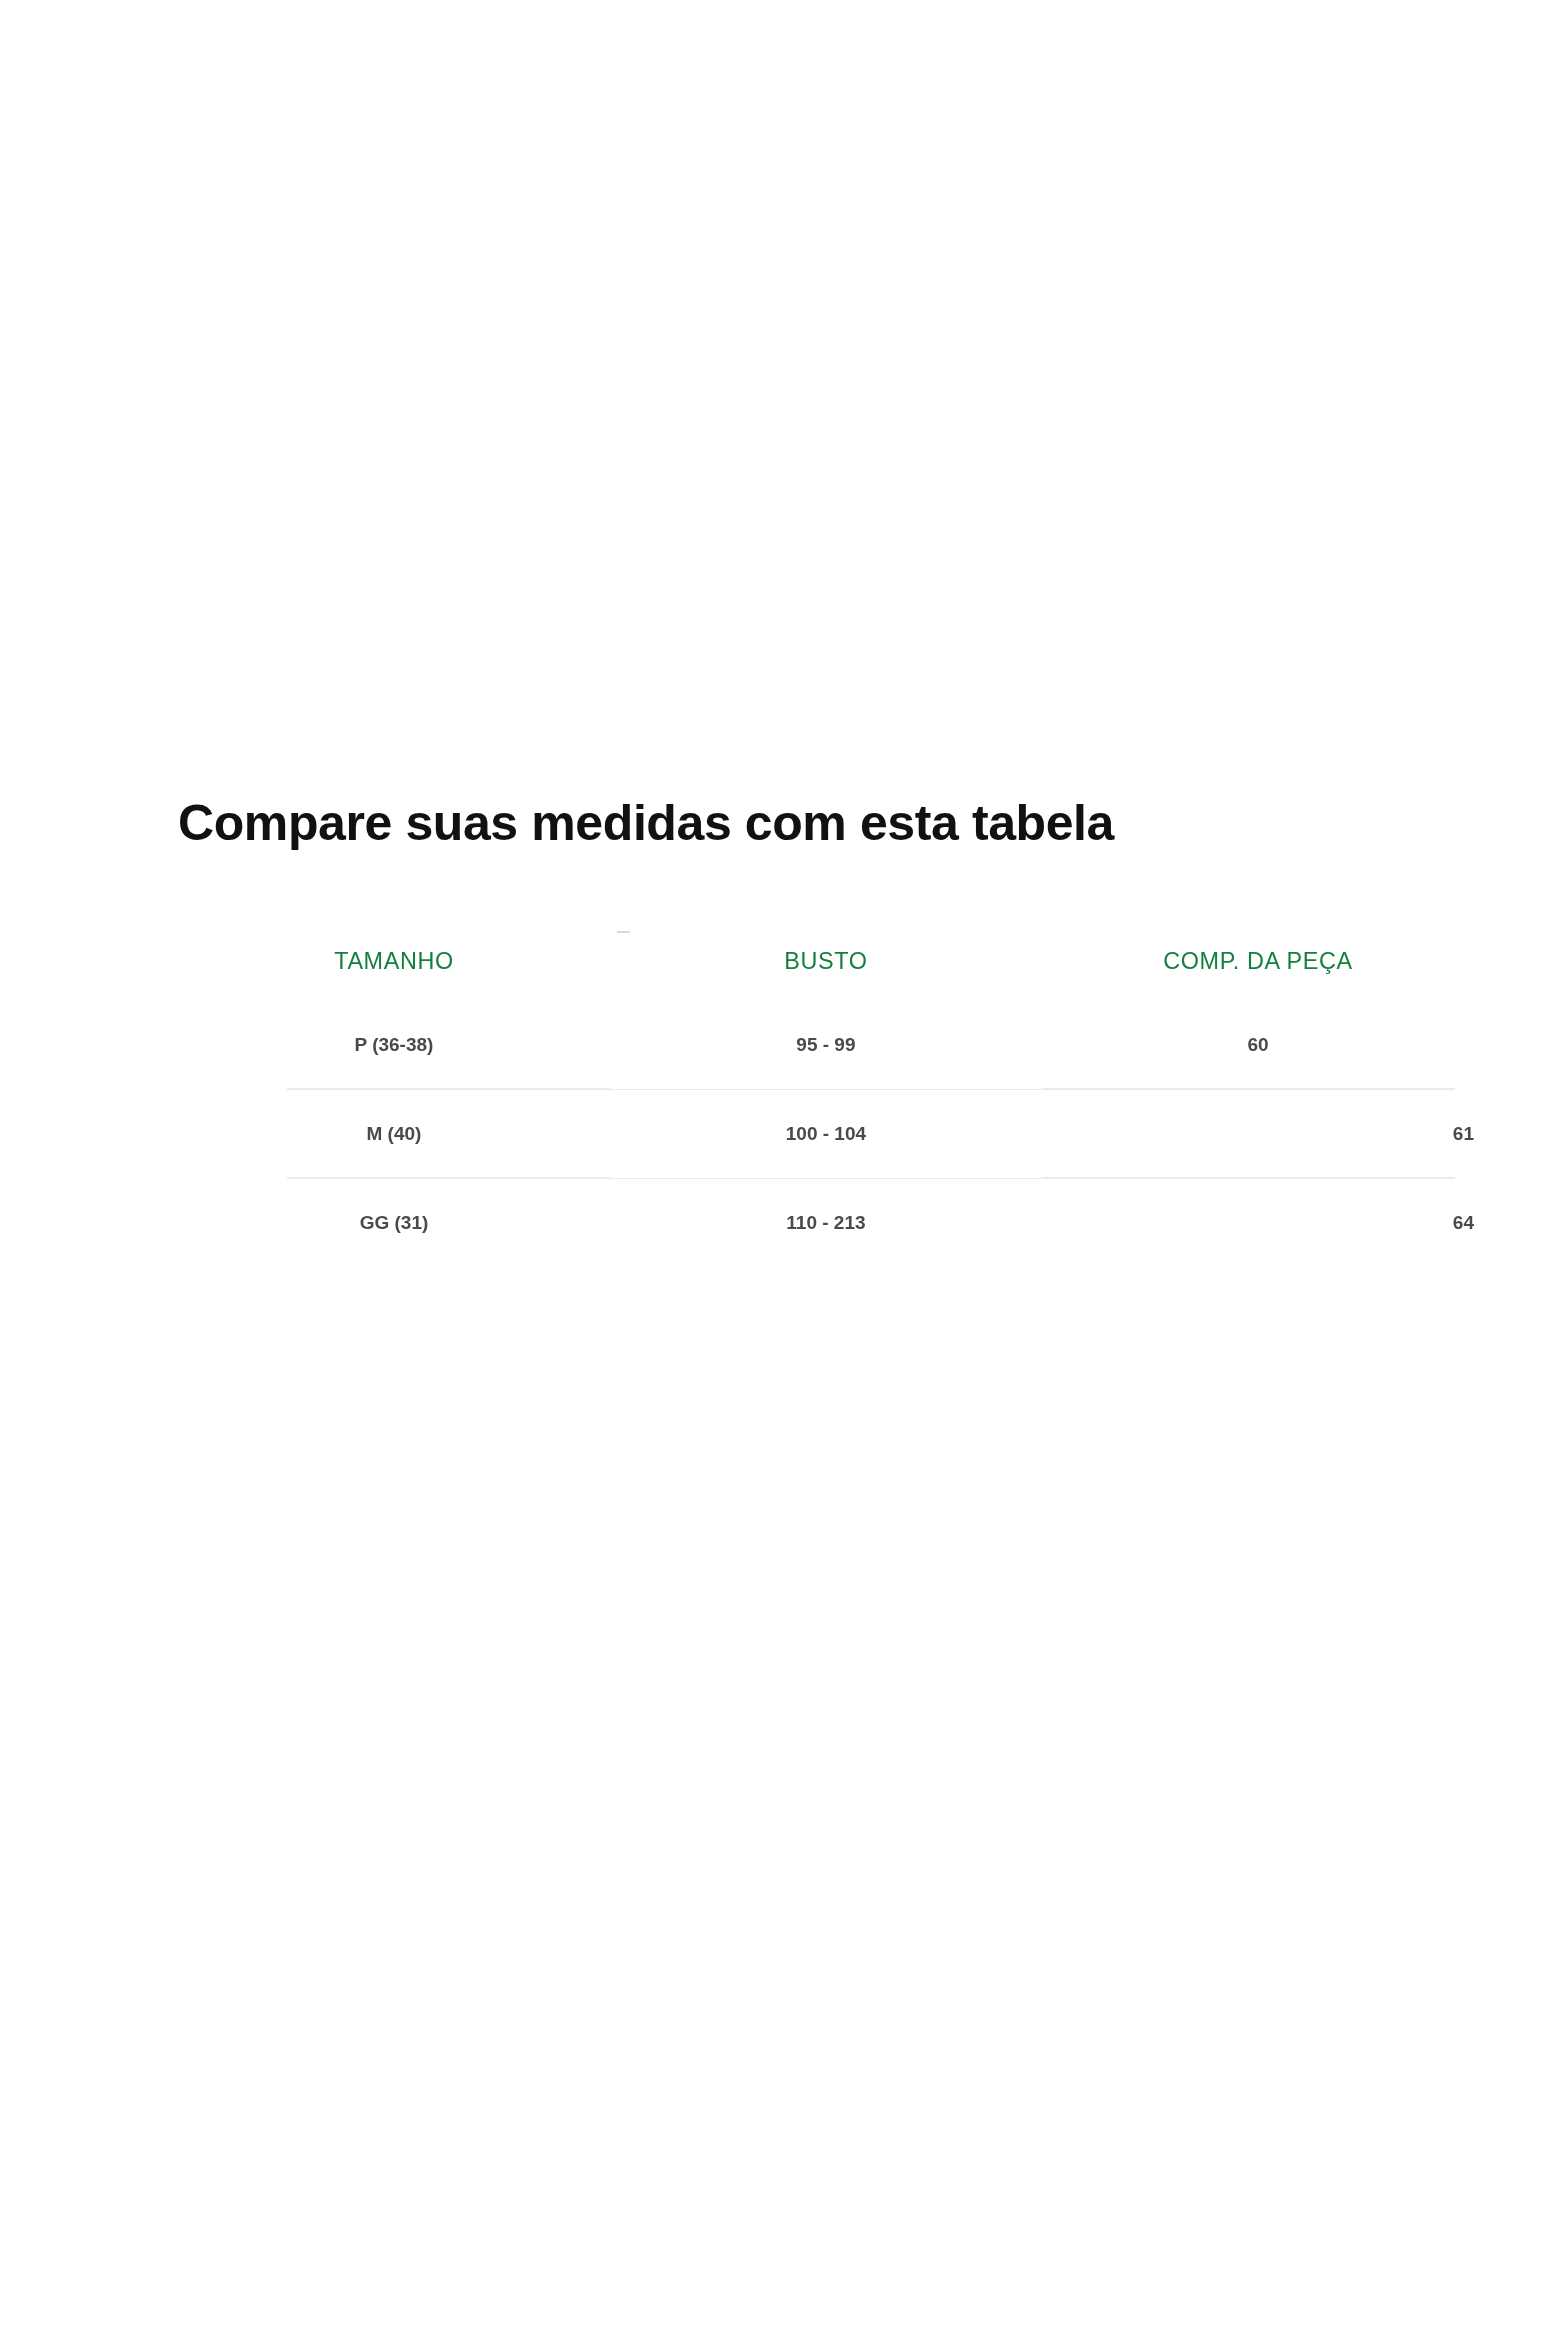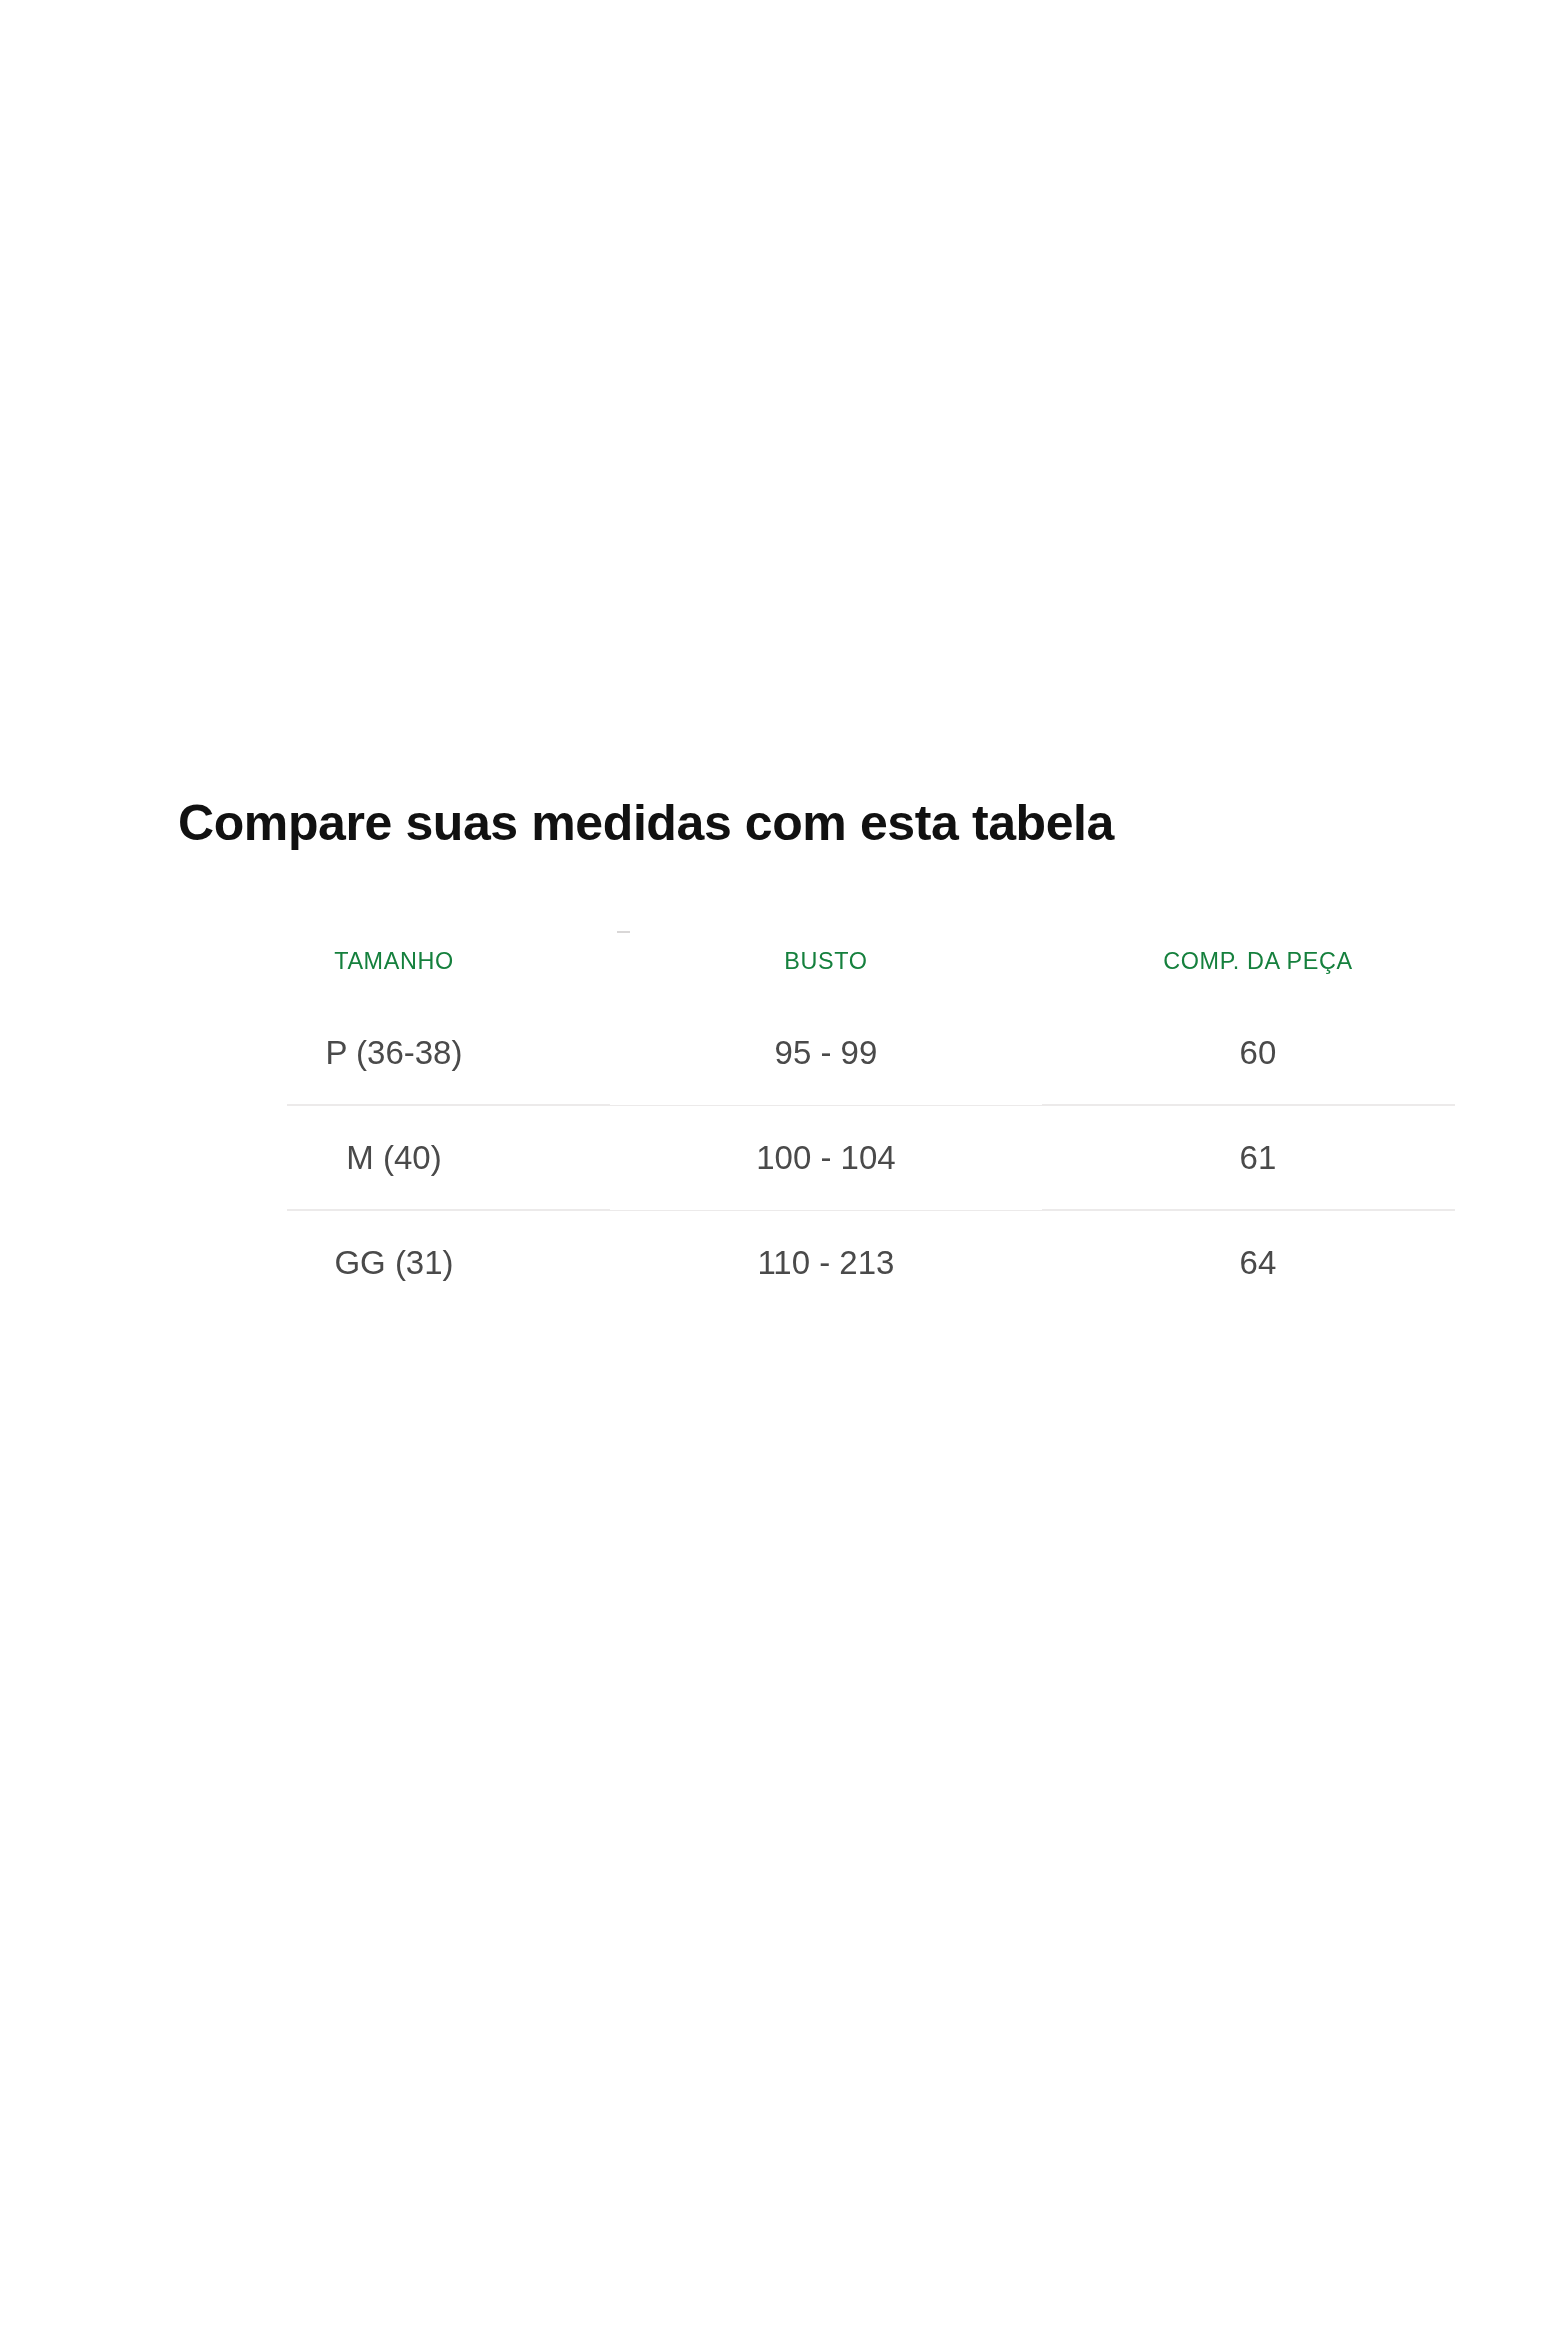--- a/index.html
+++ b/index.html
@@ -55,22 +55,22 @@
     font-size: 23.4px;
     font-weight: normal;
     color: #15803d;
     letter-spacing: 0.6px;
     padding: 26.5px 0 26.5px 0;
     text-align: center;
     border: none;
   }
 
   .size-table td {
-    font-size: 33px;
-    font-weight: normal;
+    font-size: 19px;
+    font-weight: bold;
     color: #4a4a4a;
     padding: 33px 0 33px 0;
     text-align: center;
   }
 
   .size-table tbody tr + tr td {
     border-top: 1.6px solid #eceaea;
   }
 
   
@@ -84,20 +84,21 @@
     position: absolute;
     left: 109px;
     right: 0;
     top: -1.6px;
     height: 1.6px;
     background: #eceaea;
   }
   .size-table tbody tr + tr td:last-child {
     border-top-color: transparent;
     position: relative;
+    text-align: right;
   }
   .size-table tbody tr + tr td:last-child::after {
     content: "";
     position: absolute;
     left: 0;
     right: 19.5px;
     top: -1.6px;
     height: 1.6px;
     background: #eceaea;
   }

